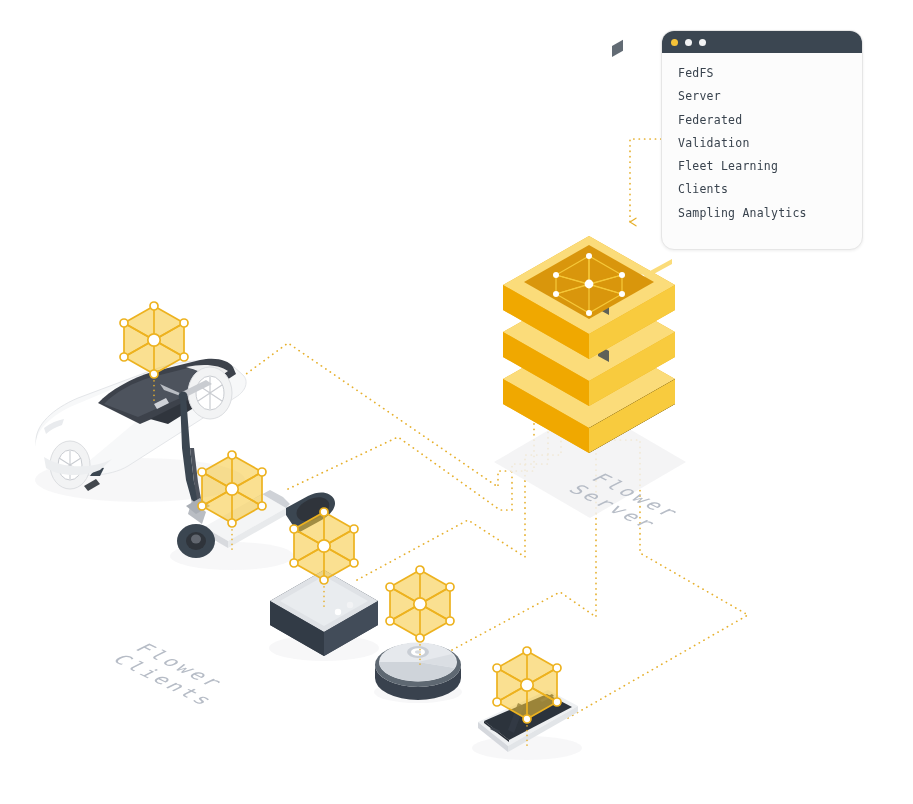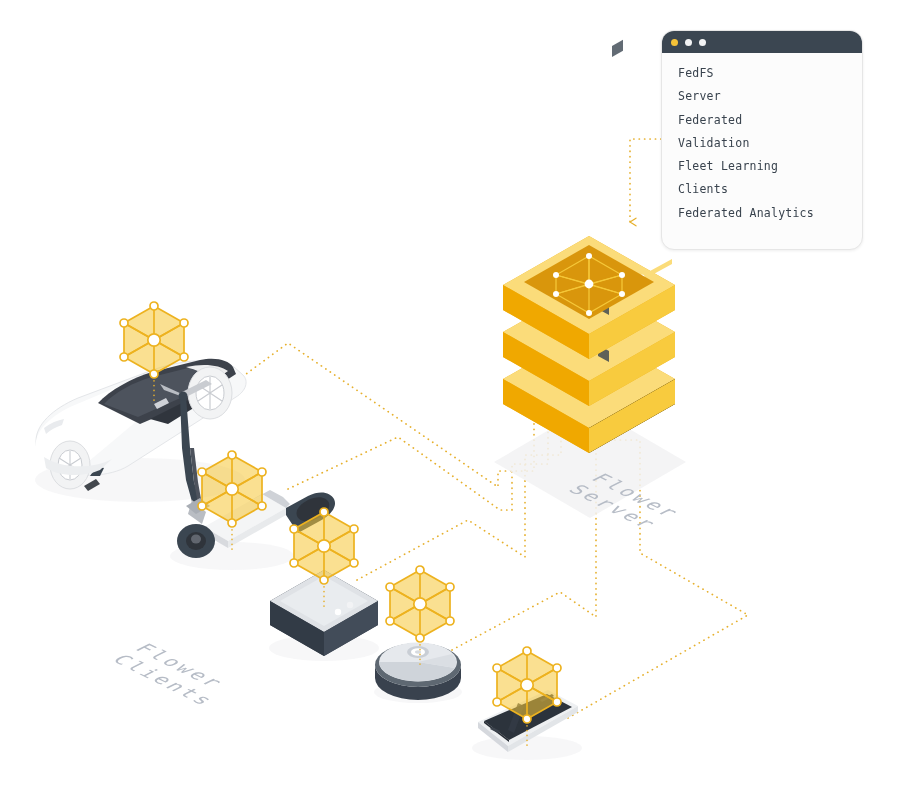--- a/index.html
+++ b/index.html
@@ -305,17 +305,17 @@
       <span class="dot light"></span>
       <span class="dot light"></span>
     </div>
     <div class="window-body">
       <div class="strategy-item">FedFS</div>
       <div class="strategy-item">Server</div>
       <div class="strategy-item">Federated</div>
       <div class="strategy-item">Validation</div>
       <div class="strategy-item">Fleet Learning</div>
       <div class="strategy-item">Clients</div>
-      <div class="strategy-item">Federated Analytics</div>
+      <div class="strategy-item">Sampling Analytics</div>
     </div>
   </div>
 
 </div>
 
 </body></html>

